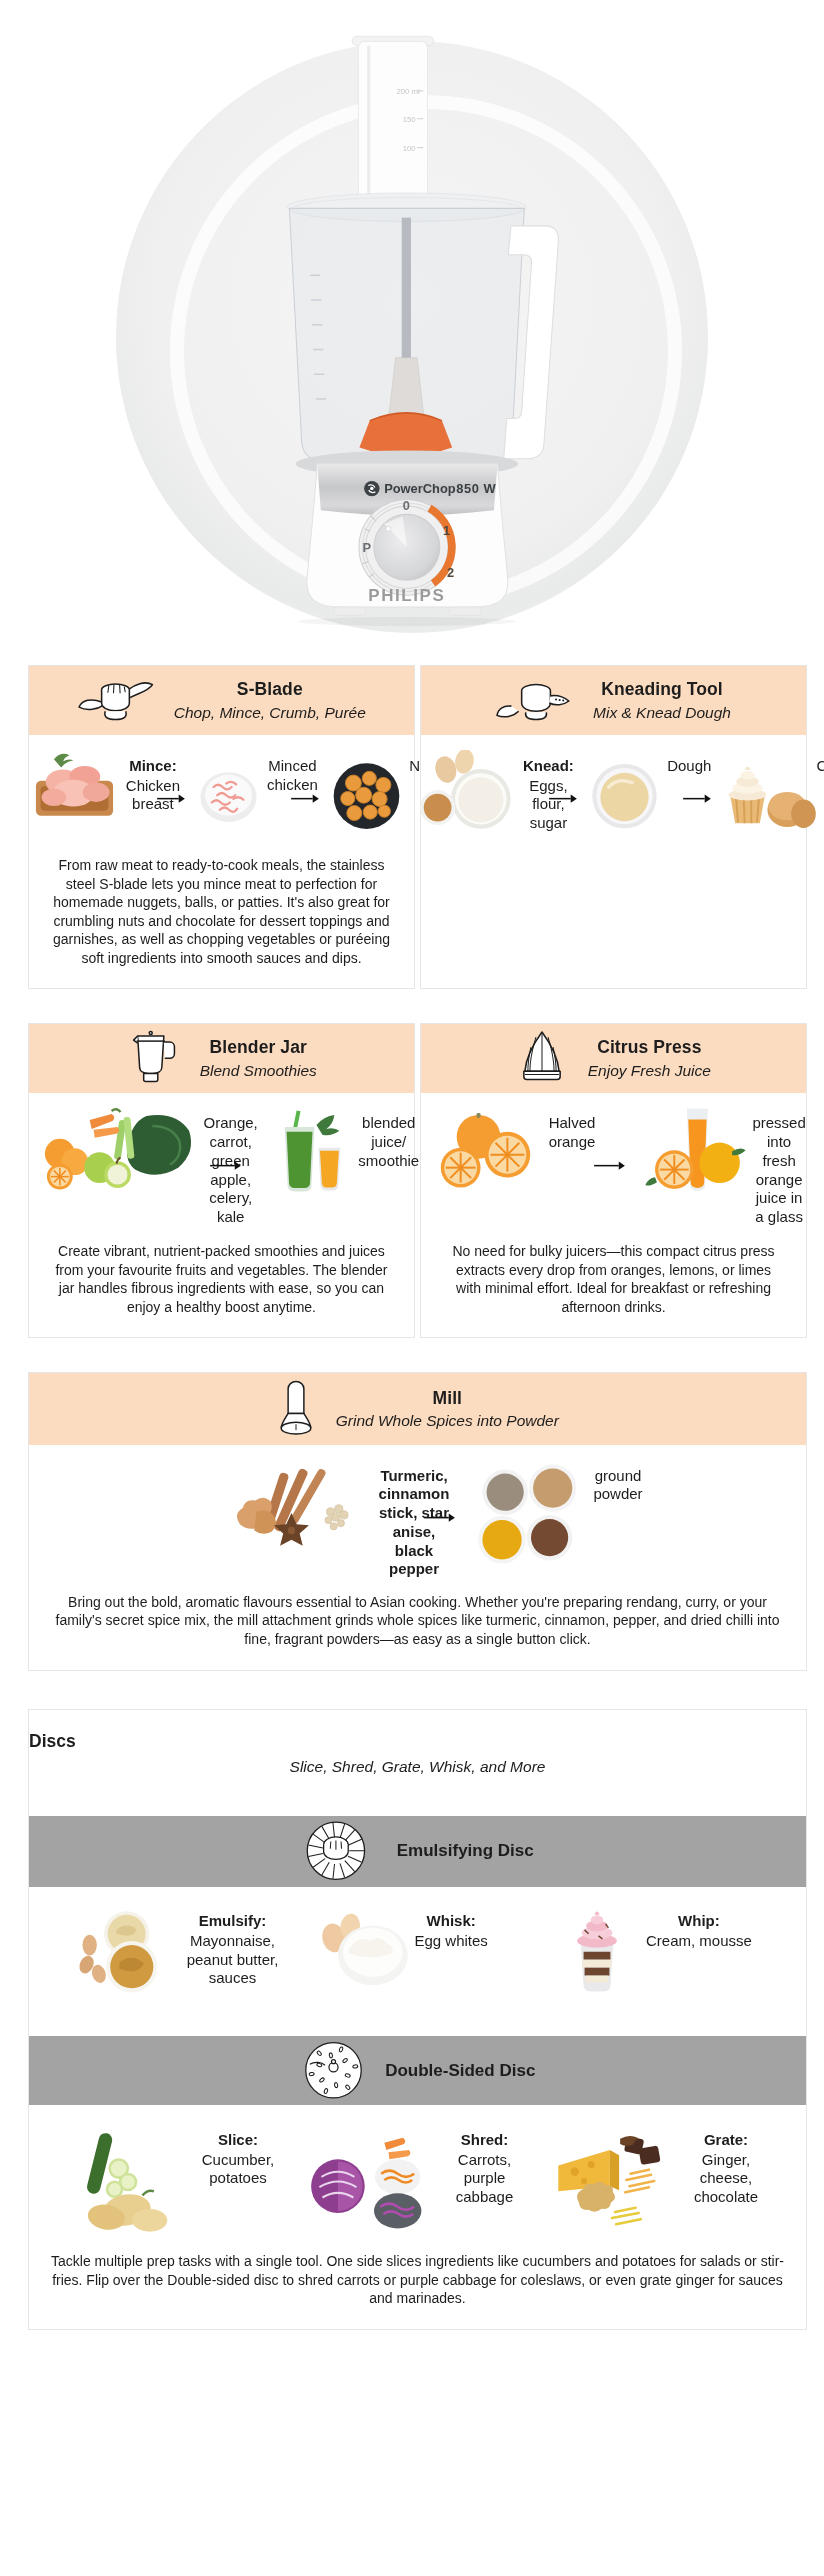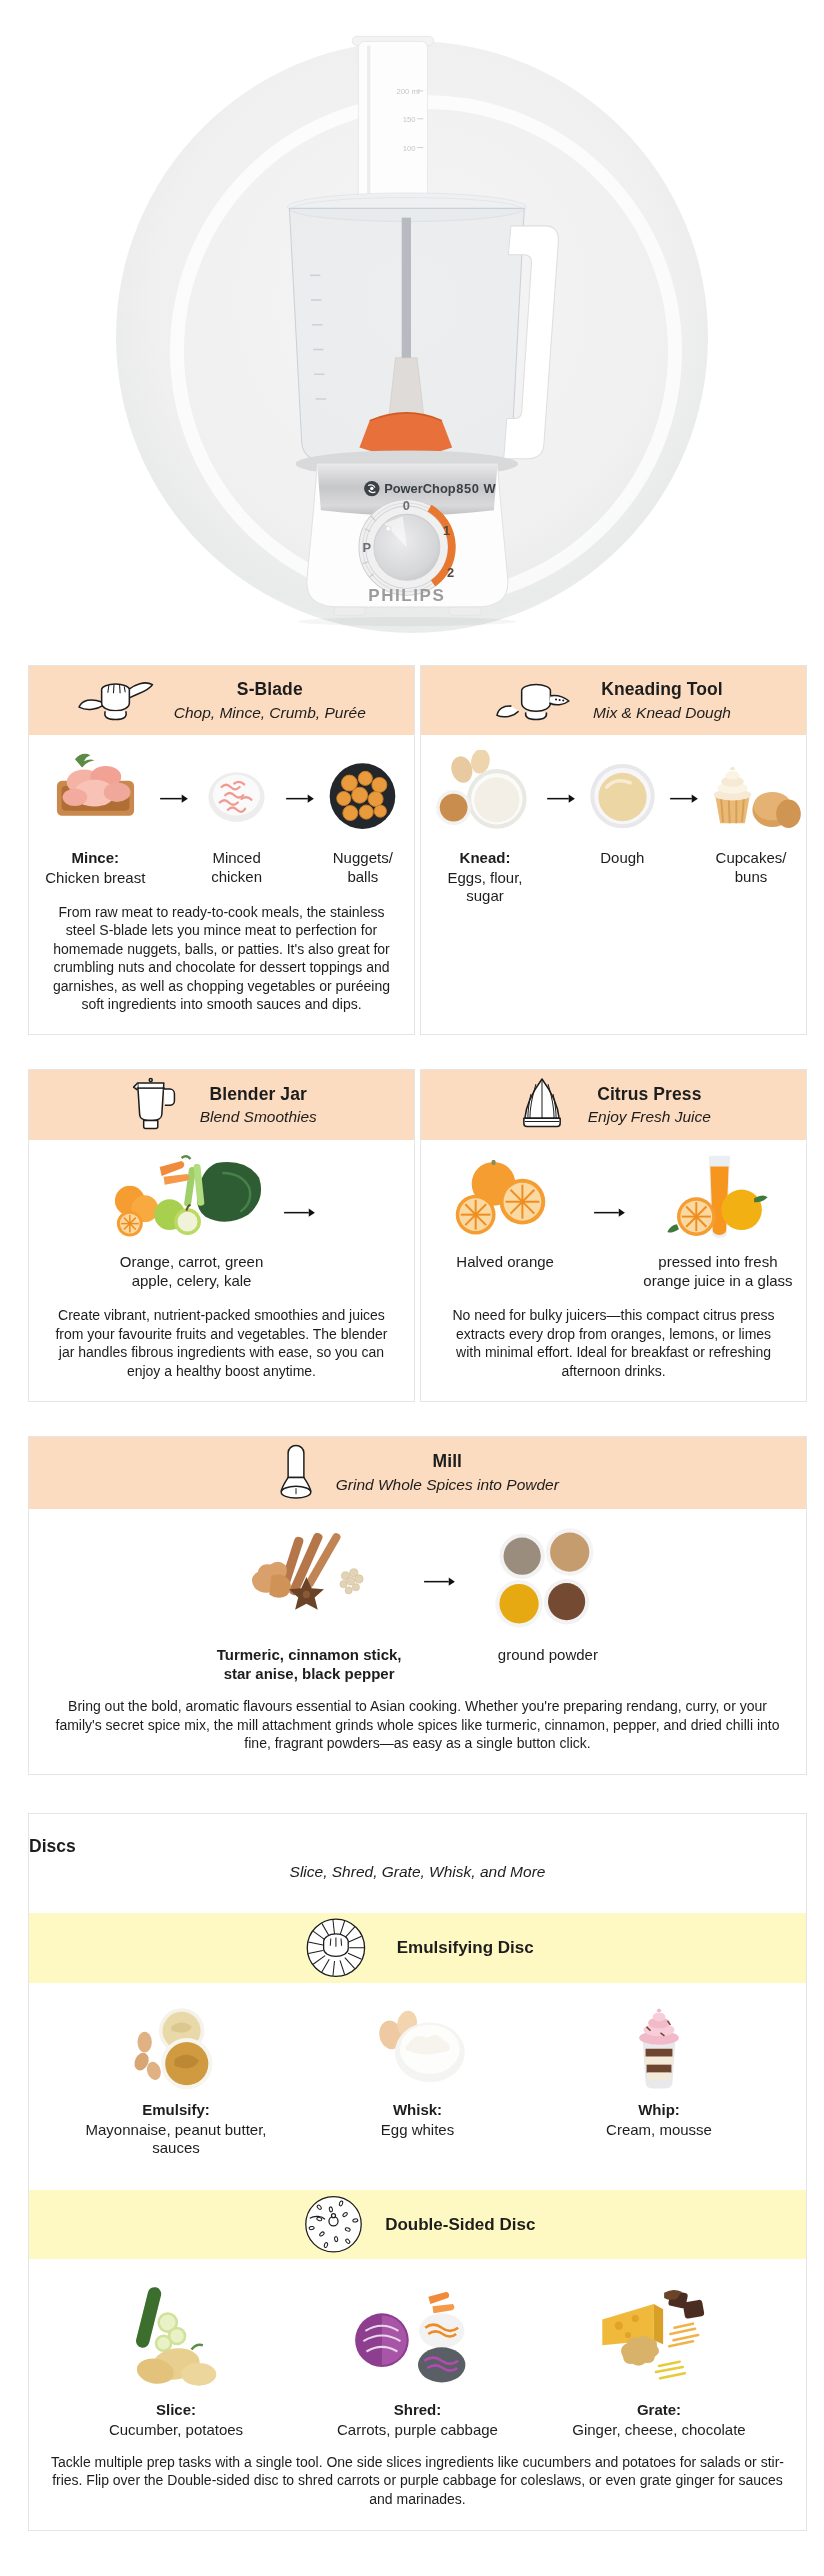--- a/index.html
+++ b/index.html
@@ -17,35 +17,35 @@
   .col{width:387px;}
   .full{width:779px;}
   .mt66{margin-top:34px;}
   .mt74{margin-top:38px;}
   .card-hd{background:#fcdcc0;min-height:61px;display:flex;align-items:center;justify-content:center;gap:19.6px;padding:4.1px 5.2px;}
   .hd-icon{flex:0 0 auto;display:flex;align-items:center;}
   .hd-titles{text-align:center;}
   .hd-title{font-size:17.5px;font-weight:bold;letter-spacing:0.1px;}
   .hd-sub{font-size:15.5px;font-style:italic;margin-top:3.6px;}
   .steps{display:flex;justify-content:center;align-items:flex-start;padding:13.4px 7.2px 0;}
-  .step{display:flex;flex-direction:column;align-items:center;text-align:center;}
+  .step{display:flex;flex-direction:row;align-items:flex-start;text-align:center;}
   .w250{width:129px;} .w180{width:96px;} .w300{width:157px;} .w380{width:201px;font-weight:bold;} .w420{width:222px;} .w280{width:149px;}
   .art{height:92px;display:flex;align-items:center;justify-content:center;}
   .art-lg{height:116px;}
   .step-label{margin-top:8.2px;font-size:15px;line-height:1.25;}
   .step-label b{display:block;font-weight:bold;margin-bottom:1px;}
   .step-label b:empty{display:none;}
   .arrow{margin-top:44px;padding:0 4.1px;flex:0 0 auto;}
   .arrow-lg{margin-top:54px;padding:0 13.4px;}
   .desc{font-size:14px;line-height:1.32;text-align:center;padding:15.5px 23px 20.6px;margin:0;margin-top:auto;}
   .desc-wide{padding:13.4px 15.5px 21.6px;}
   
   .discs-title{font-size:17.5px;font-weight:bold;text-align:left;padding-top:21.6px;}
   .discs-sub{font-size:15.5px;font-style:italic;text-align:center;margin-top:6.2px;}
-  .banner{background:#fef9c3;min-height:60px;display:flex;align-items:center;justify-content:center;gap:18.5px;margin-top:32px;padding:3.1px 5.2px;}
+  .banner{background:#a3a3a3;min-height:60px;display:flex;align-items:center;justify-content:center;gap:18.5px;margin-top:40px;padding:3.1px 5.2px;}
   .banner-title{font-size:17px;font-weight:bold;}
   .disc-steps{display:flex;justify-content:space-between;padding:17.5px 36px 0;}
   .center-steps{justify-content:center;}
   svg{display:block;}
 </style>
 </head>
 <body>
 
 <section class="hero">
   <div class="hero-circle"></div>
@@ -384,20 +384,35 @@
           <div class="step-label">
             <span>Orange, carrot, green apple, celery, kale</span>
           </div>
         </div>
         <span class="arrow arrow-lg">
           <svg width="33" height="11.3" viewBox="0 0 64 22">
               <line x1="2" y1="11" x2="50" y2="11" stroke="#111" stroke-width="3"></line>
               <polygon points="50,3 62,11 50,19" fill="#111"></polygon>
             </svg>
         </span>
+        <div class="step w280">
+          <div class="art">
+            <svg width="103" height="92" viewBox="0 0 200 185">
+              <path d="M120 38 q16 -18 36 -20 q-2 18 -16 28 q16 -4 26 4 q-16 12 -34 8" fill="#3f7a3c"></path>
+              <line x1="84" y1="10" x2="74" y2="60" stroke="#58b54a" stroke-width="8"></line>
+              <path d="M56 42 h60 l-6 118 q-1 12 -14 12 h-20 q-13 0 -14 -12 Z" fill="#d9e6da"></path>
+              <path d="M60 52 h52 l-5 104 q-1 9 -11 9 h-20 q-10 0 -11 -9 Z" fill="#4e9433"></path>
+              <path d="M124 84 h44 l-4 76 q-1 10 -12 10 h-12 q-11 0 -12 -10 Z" fill="#e8e8ea"></path>
+              <path d="M127 90 h38 l-4 66 q-1 8 -9 8 h-12 q-8 0 -9 -8 Z" fill="#f5a623"></path>
+            </svg>
+          </div>
+          <div class="step-label">
+            <span>blended juice/ smoothie</span>
+          </div>
+        </div>
       </div>
       <p class="desc">Create vibrant, nutrient-packed smoothies and juices from your favourite fruits and vegetables. The blender jar handles fibrous ingredients with ease, so you can enjoy a healthy boost anytime.</p>
     </section>
 
     <section class="card col">
       <header class="card-hd">
         <span class="hd-icon">
           <svg width="52" height="58" viewBox="0 0 100 115">
             <g fill="#fff" stroke="#1d1d1d" stroke-width="3" stroke-linejoin="round">
               <path d="M50 6 C28 36 18 62 16 84 H84 C82 62 72 36 50 6 Z"></path>

